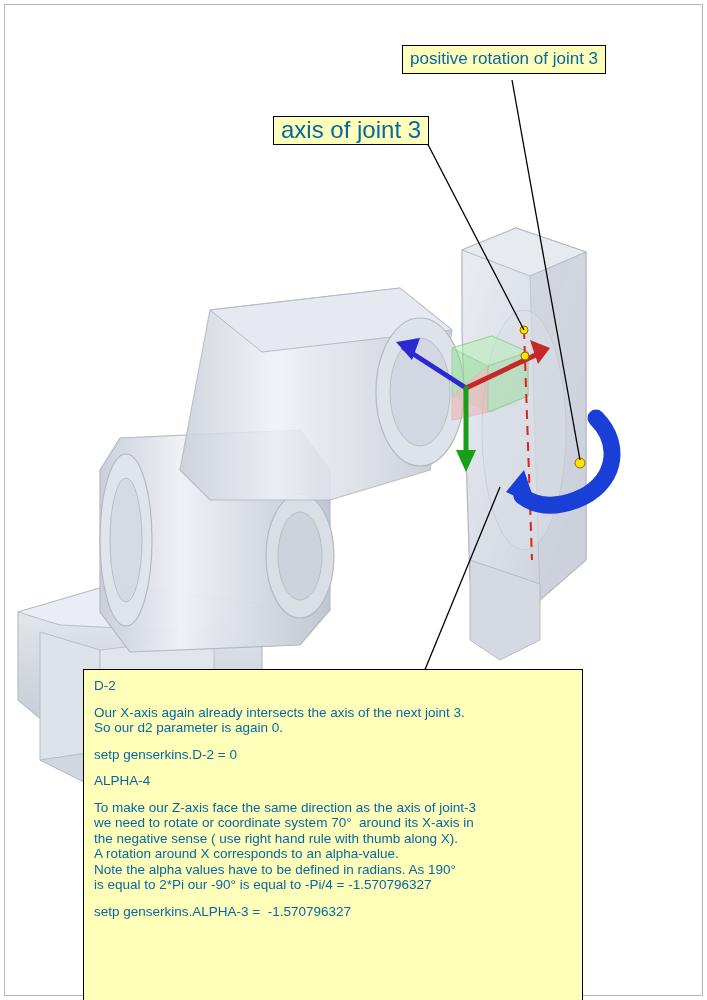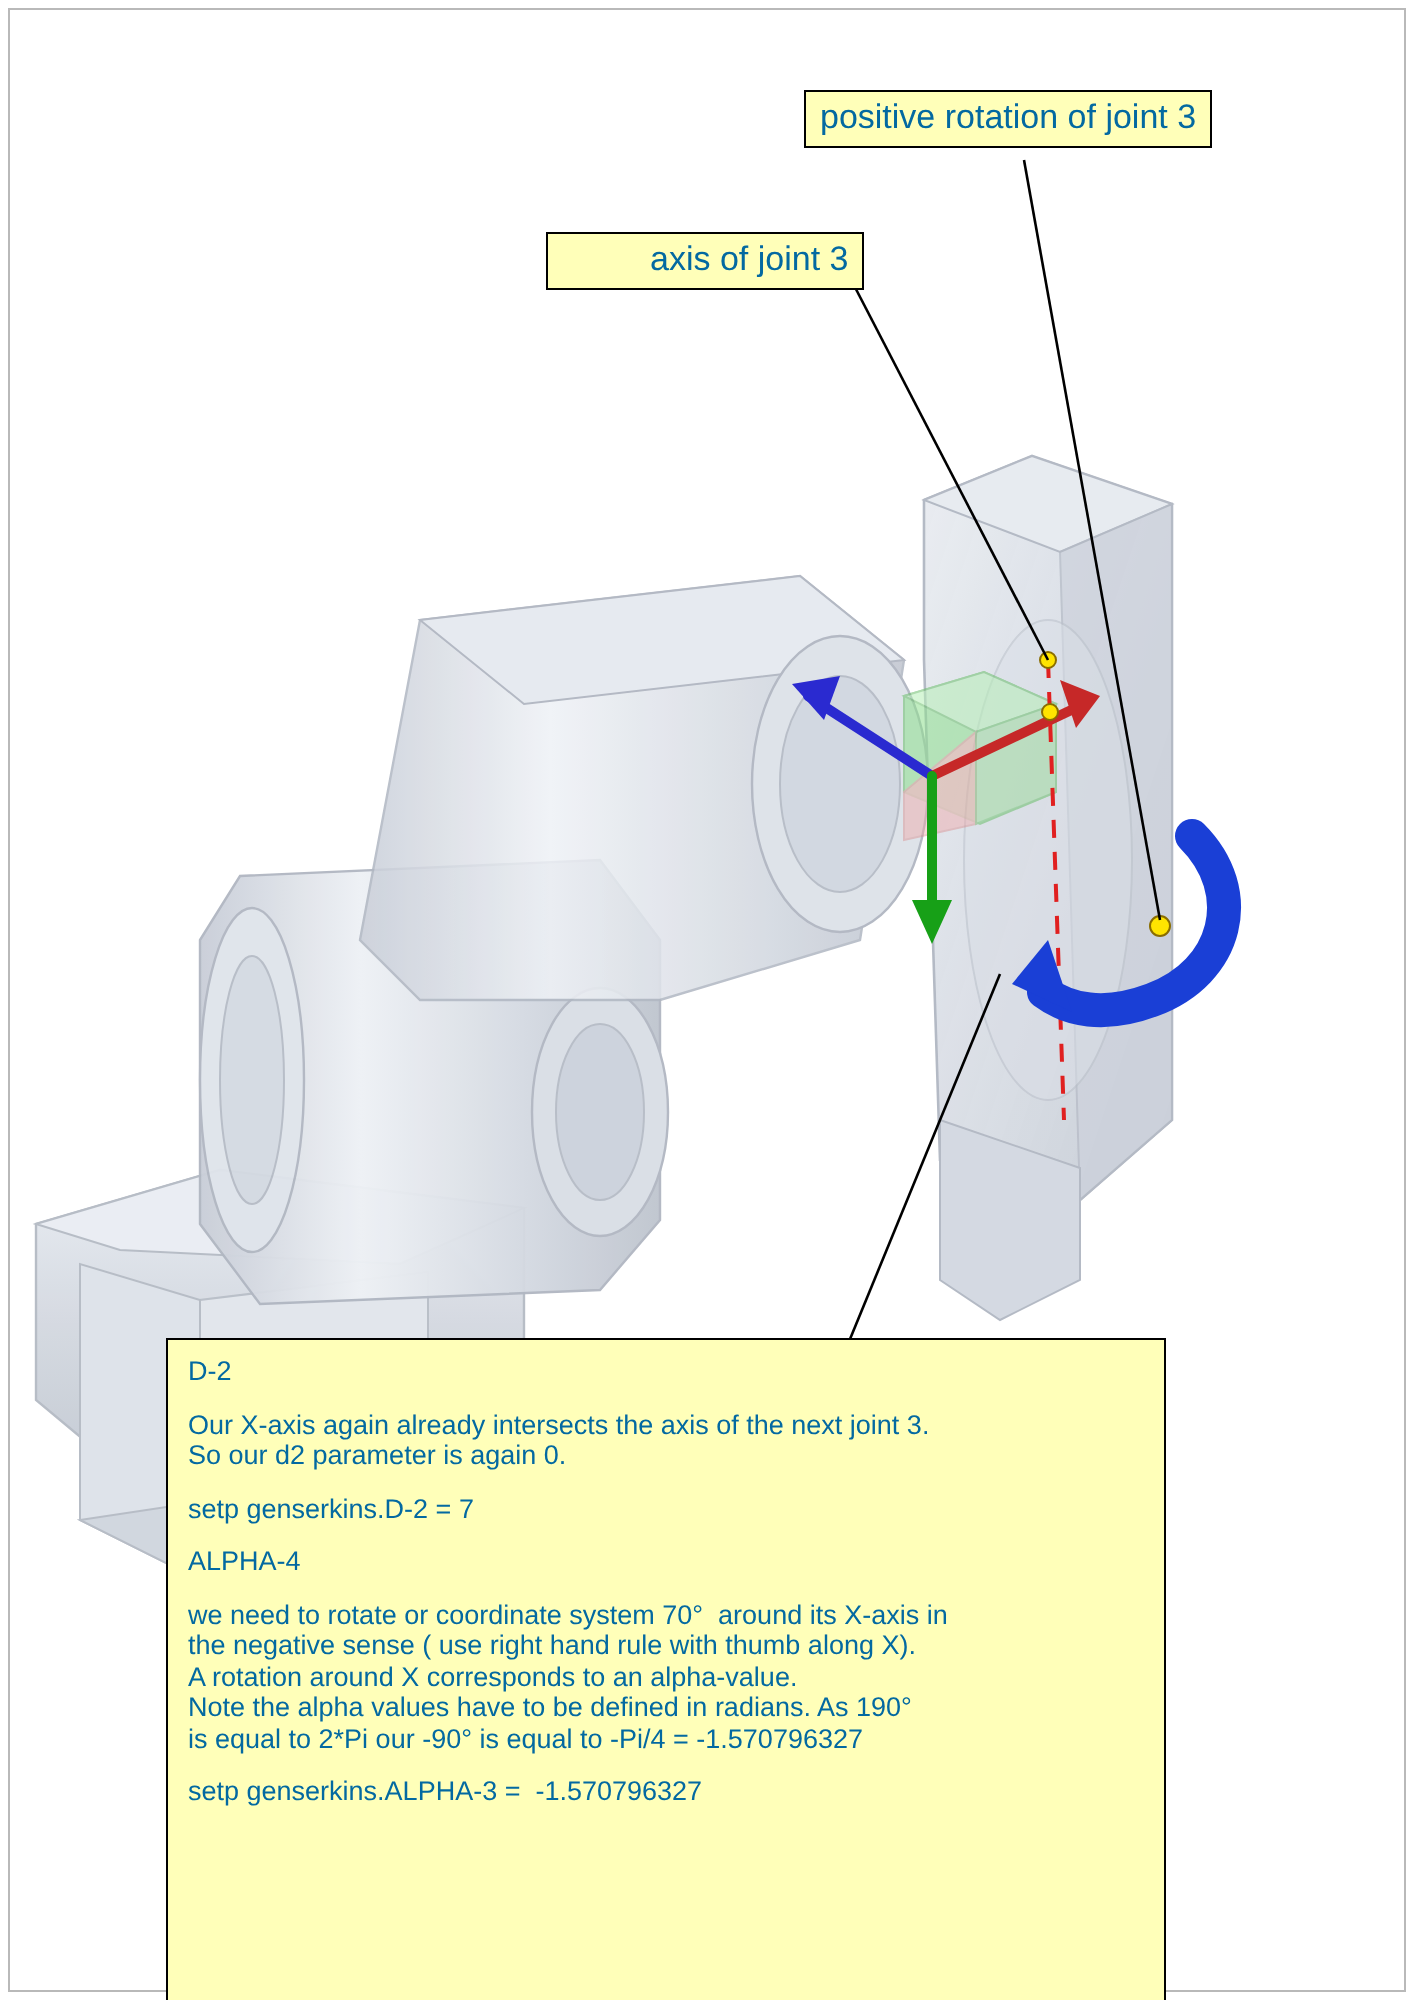--- a/index.html
+++ b/index.html
@@ -53,22 +53,21 @@
   }
   #callout-rotation {
     left: 402px;
     top: 45px;
   }
   #callout-axis {
     left: 273px;
     top: 116px;
   }
   #callout-axis .callout-label {
-    font-size: 17px;
-    margin-left: 44px;
+    font-size: 24px;
   }
 
   #callout-text {
     left: 83px;
     top: 669px;
     width: 500px;
     height: 338px;
     padding: 8px 10px 0 10px;
   }
   #callout-text .tline {
@@ -193,24 +192,25 @@
   <div id="callout-axis" class="callout">
     <div class="callout-label">axis of joint 3</div>
   </div>
 
   <div id="callout-text" class="callout">
     <div class="tline">D-2</div>
     <div class="tgap"></div>
     <div class="tline">Our X-axis again already intersects the axis of the next joint 3.</div>
     <div class="tline">So our d2 parameter is again 0.</div>
     <div class="tgap"></div>
-    <div class="tline">setp genserkins.D-2 = 7</div>
+    <div class="tline">setp genserkins.D-2 = 0</div>
     <div class="tgap"></div>
     <div class="tline">ALPHA-4</div>
     <div class="tgap"></div>
+    <div class="tline">To make our Z-axis face the same direction as the axis of joint-3</div>
     <div class="tline">we need to rotate or coordinate system 70°  around its X-axis in</div>
     <div class="tline">the negative sense ( use right hand rule with thumb along X).</div>
     <div class="tline">A rotation around X corresponds to an alpha-value.</div>
     <div class="tline">Note the alpha values have to be defined in radians. As 190°</div>
     <div class="tline">is equal to 2*Pi our -90° is equal to -Pi/4 = -1.570796327</div>
     <div class="tgap"></div>
     <div class="tline">setp genserkins.ALPHA-3 =  -1.570796327</div>
   </div>
 
 </div>

